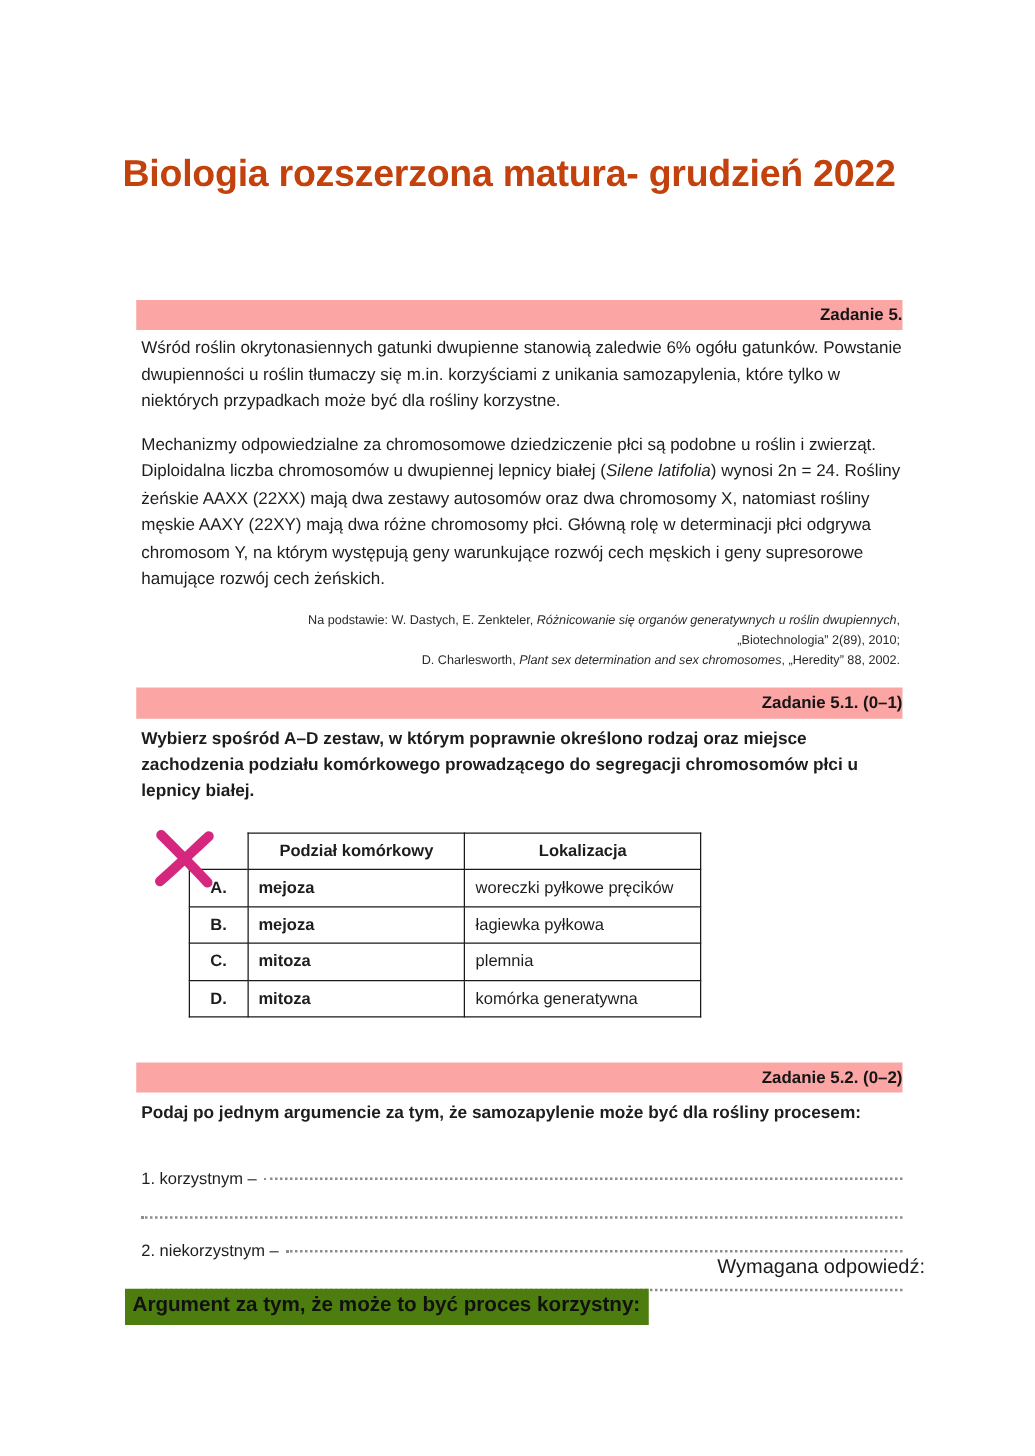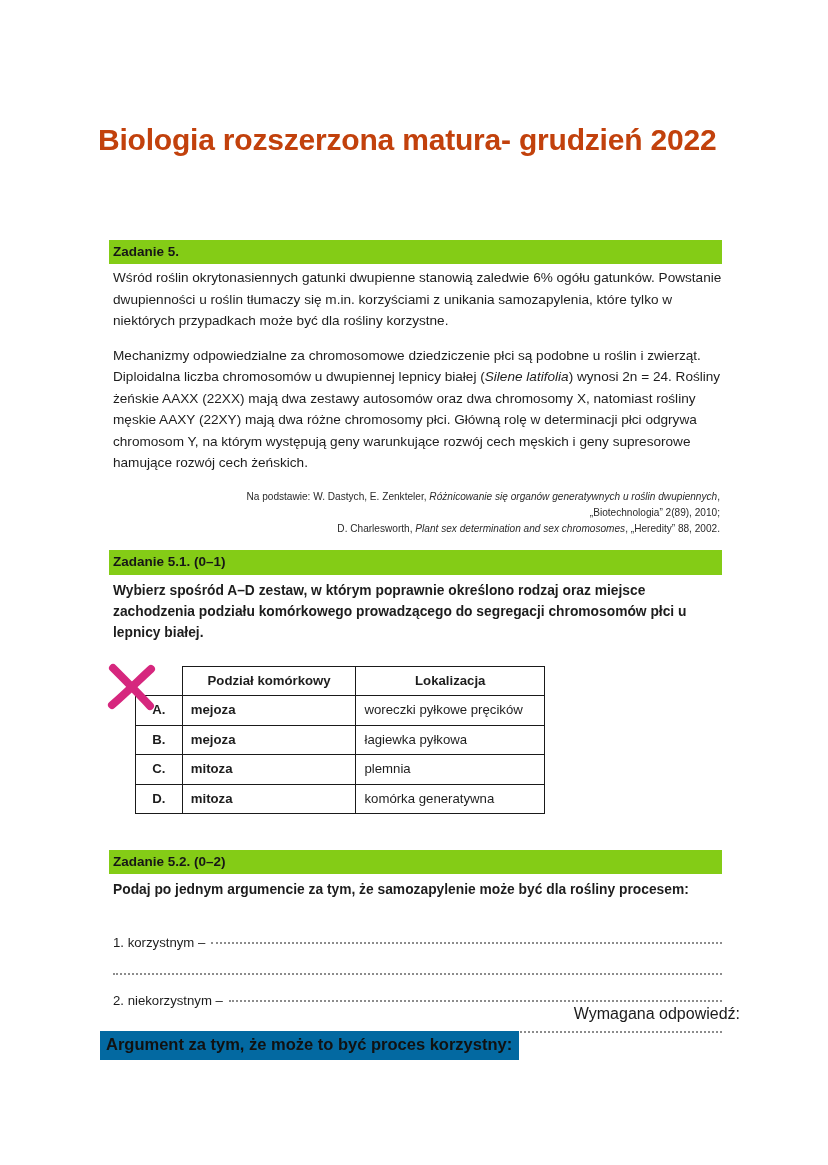--- a/index.html
+++ b/index.html
@@ -40,26 +40,27 @@
   
   .scan {
     position: absolute;
     left: 109px;
     top: 240px;
     width: 613px;
     color: #1d1d1d;
   }
 
   .band {
-    background: #84cc16;
+    background: #fca5a5;
     font-size: 13.5px;
     font-weight: bold;
     line-height: 1.35;
     padding: 3px 0 3px 4px;
     color: #161616;
+    text-align: right;
   }
 
   .body-text {
     font-size: 13.6px;
     line-height: 1.58;
     margin: 6px 0 0 4px;
     text-align: left;
   }
   .body-text.tight { margin-top: 3px; }
   .body-text + .body-text { margin-top: 13px; }
@@ -81,21 +82,21 @@
     color: #2a2a2a;
     padding-right: 2px;
   }
   .source em { font-style: italic; }
 
   .spacer-sm { height: 14px; }
 
   
   .table-wrap {
     position: relative;
-    margin: 22px 0 0 2px;
+    margin: 22px 0 0 18px;
     width: 450px;
     padding-left: 24px;
   }
   table.answers {
     border-collapse: collapse;
     width: 410px;
     font-size: 13.2px;
   }
   table.answers th,
   table.answers td {
@@ -167,21 +168,21 @@
   }
   .required-label {
     font-size: 16px;
     line-height: 1.3;
     color: #1b1b1b;
     text-align: right;
   }
   .required-answer {
     display: inline-block;
     margin-top: 6px;
-    background: #0369a1;
+    background: #4d7c0f;
     font-size: 16.5px;
     font-weight: bold;
     line-height: 1.45;
     padding: 2px 7px 3px 6px;
     color: #111111;
   }
 </style>
 </head>
 <body>
 

